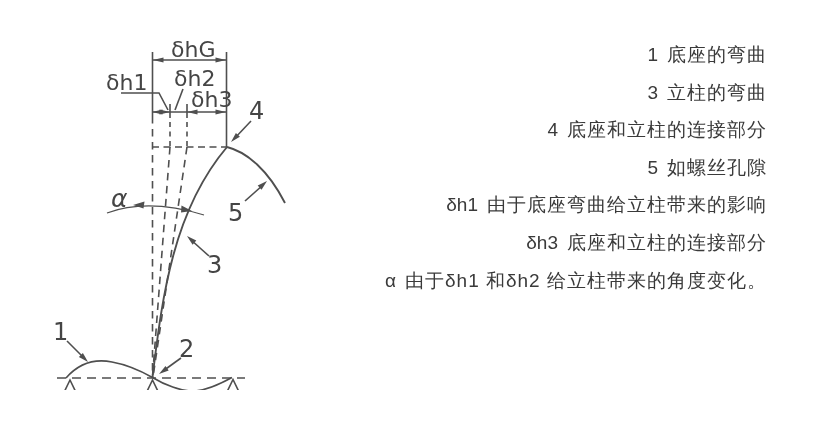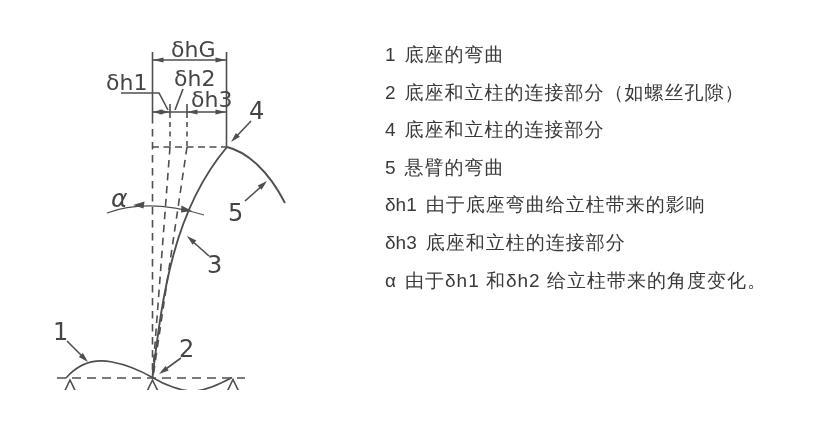--- a/index.html
+++ b/index.html
@@ -10,21 +10,21 @@
   .diagram-svg { position:absolute; left:0; top:0; }
   .ln   { stroke:#4f4f4f; stroke-width:1.6; fill:none; }
   .thick{ stroke-width:1.9; }
   .thin { stroke-width:1.3; }
   .arr  { fill:#4f4f4f; stroke:none; }
   .tri  { fill:#ffffff; stroke:#4f4f4f; stroke-width:1.6; }
   .dlbl { fill:#454545; font-family:"DejaVu Sans","Liberation Sans",sans-serif; font-size:22px; }
   .dnum { fill:#454545; font-family:"DejaVu Sans","Liberation Sans",sans-serif; font-size:24px; }
   .dgrk { fill:#454545; font-family:"DejaVu Sans","Liberation Sans",sans-serif; font-size:25px; font-style:italic; }
   .legend { position:absolute; left:385px; top:36px; color:#3a3a3a; font-size:19px; }
-  .legend-row { line-height:37.6px; white-space:nowrap; }
+  .legend-row { line-height:37.6px; white-space:nowrap;text-align:right; }
   .legend-row .k { margin-right:9px; }
   .legend-row .t { letter-spacing:1px; }
 </style>
 </head>
 <body>
 
 <div class="stage">
 
   <svg class="diagram-svg" width="380" height="438" viewBox="0 0 380 438" xmlns="http://www.w3.org/2000/svg">
 
@@ -82,21 +82,21 @@
     <text class="dgrk" x="111" y="207">α</text>
     <text class="dnum" x="249" y="119">4</text>
     <text class="dnum" x="228" y="221">5</text>
     <text class="dnum" x="207" y="273">3</text>
     <text class="dnum" x="53" y="340">1</text>
     <text class="dnum" x="179" y="357">2</text>
   </svg>
 
   <div class="legend">
     <div class="legend-row"><span class="k">1</span><span class="t">底座的弯曲</span></div>
-    <div class="legend-row"><span class="k">2</span><span class="t">底座和立柱的连接部分（如螺丝孔隙）</span></div>
+    <div class="legend-row"><span class="k">3</span><span class="t">立柱的弯曲</span></div>
     <div class="legend-row"><span class="k">4</span><span class="t">底座和立柱的连接部分</span></div>
-    <div class="legend-row"><span class="k">5</span><span class="t">悬臂的弯曲</span></div>
+    <div class="legend-row"><span class="k">5</span><span class="t">如螺丝孔隙</span></div>
     <div class="legend-row"><span class="k">δh1</span><span class="t">由于底座弯曲给立柱带来的影响</span></div>
     <div class="legend-row"><span class="k">δh3</span><span class="t">底座和立柱的连接部分</span></div>
     <div class="legend-row"><span class="k">α</span><span class="t">由于δh1 和δh2 给立柱带来的角度变化。</span></div>
   </div>
 
 </div>
 
 </body></html>

